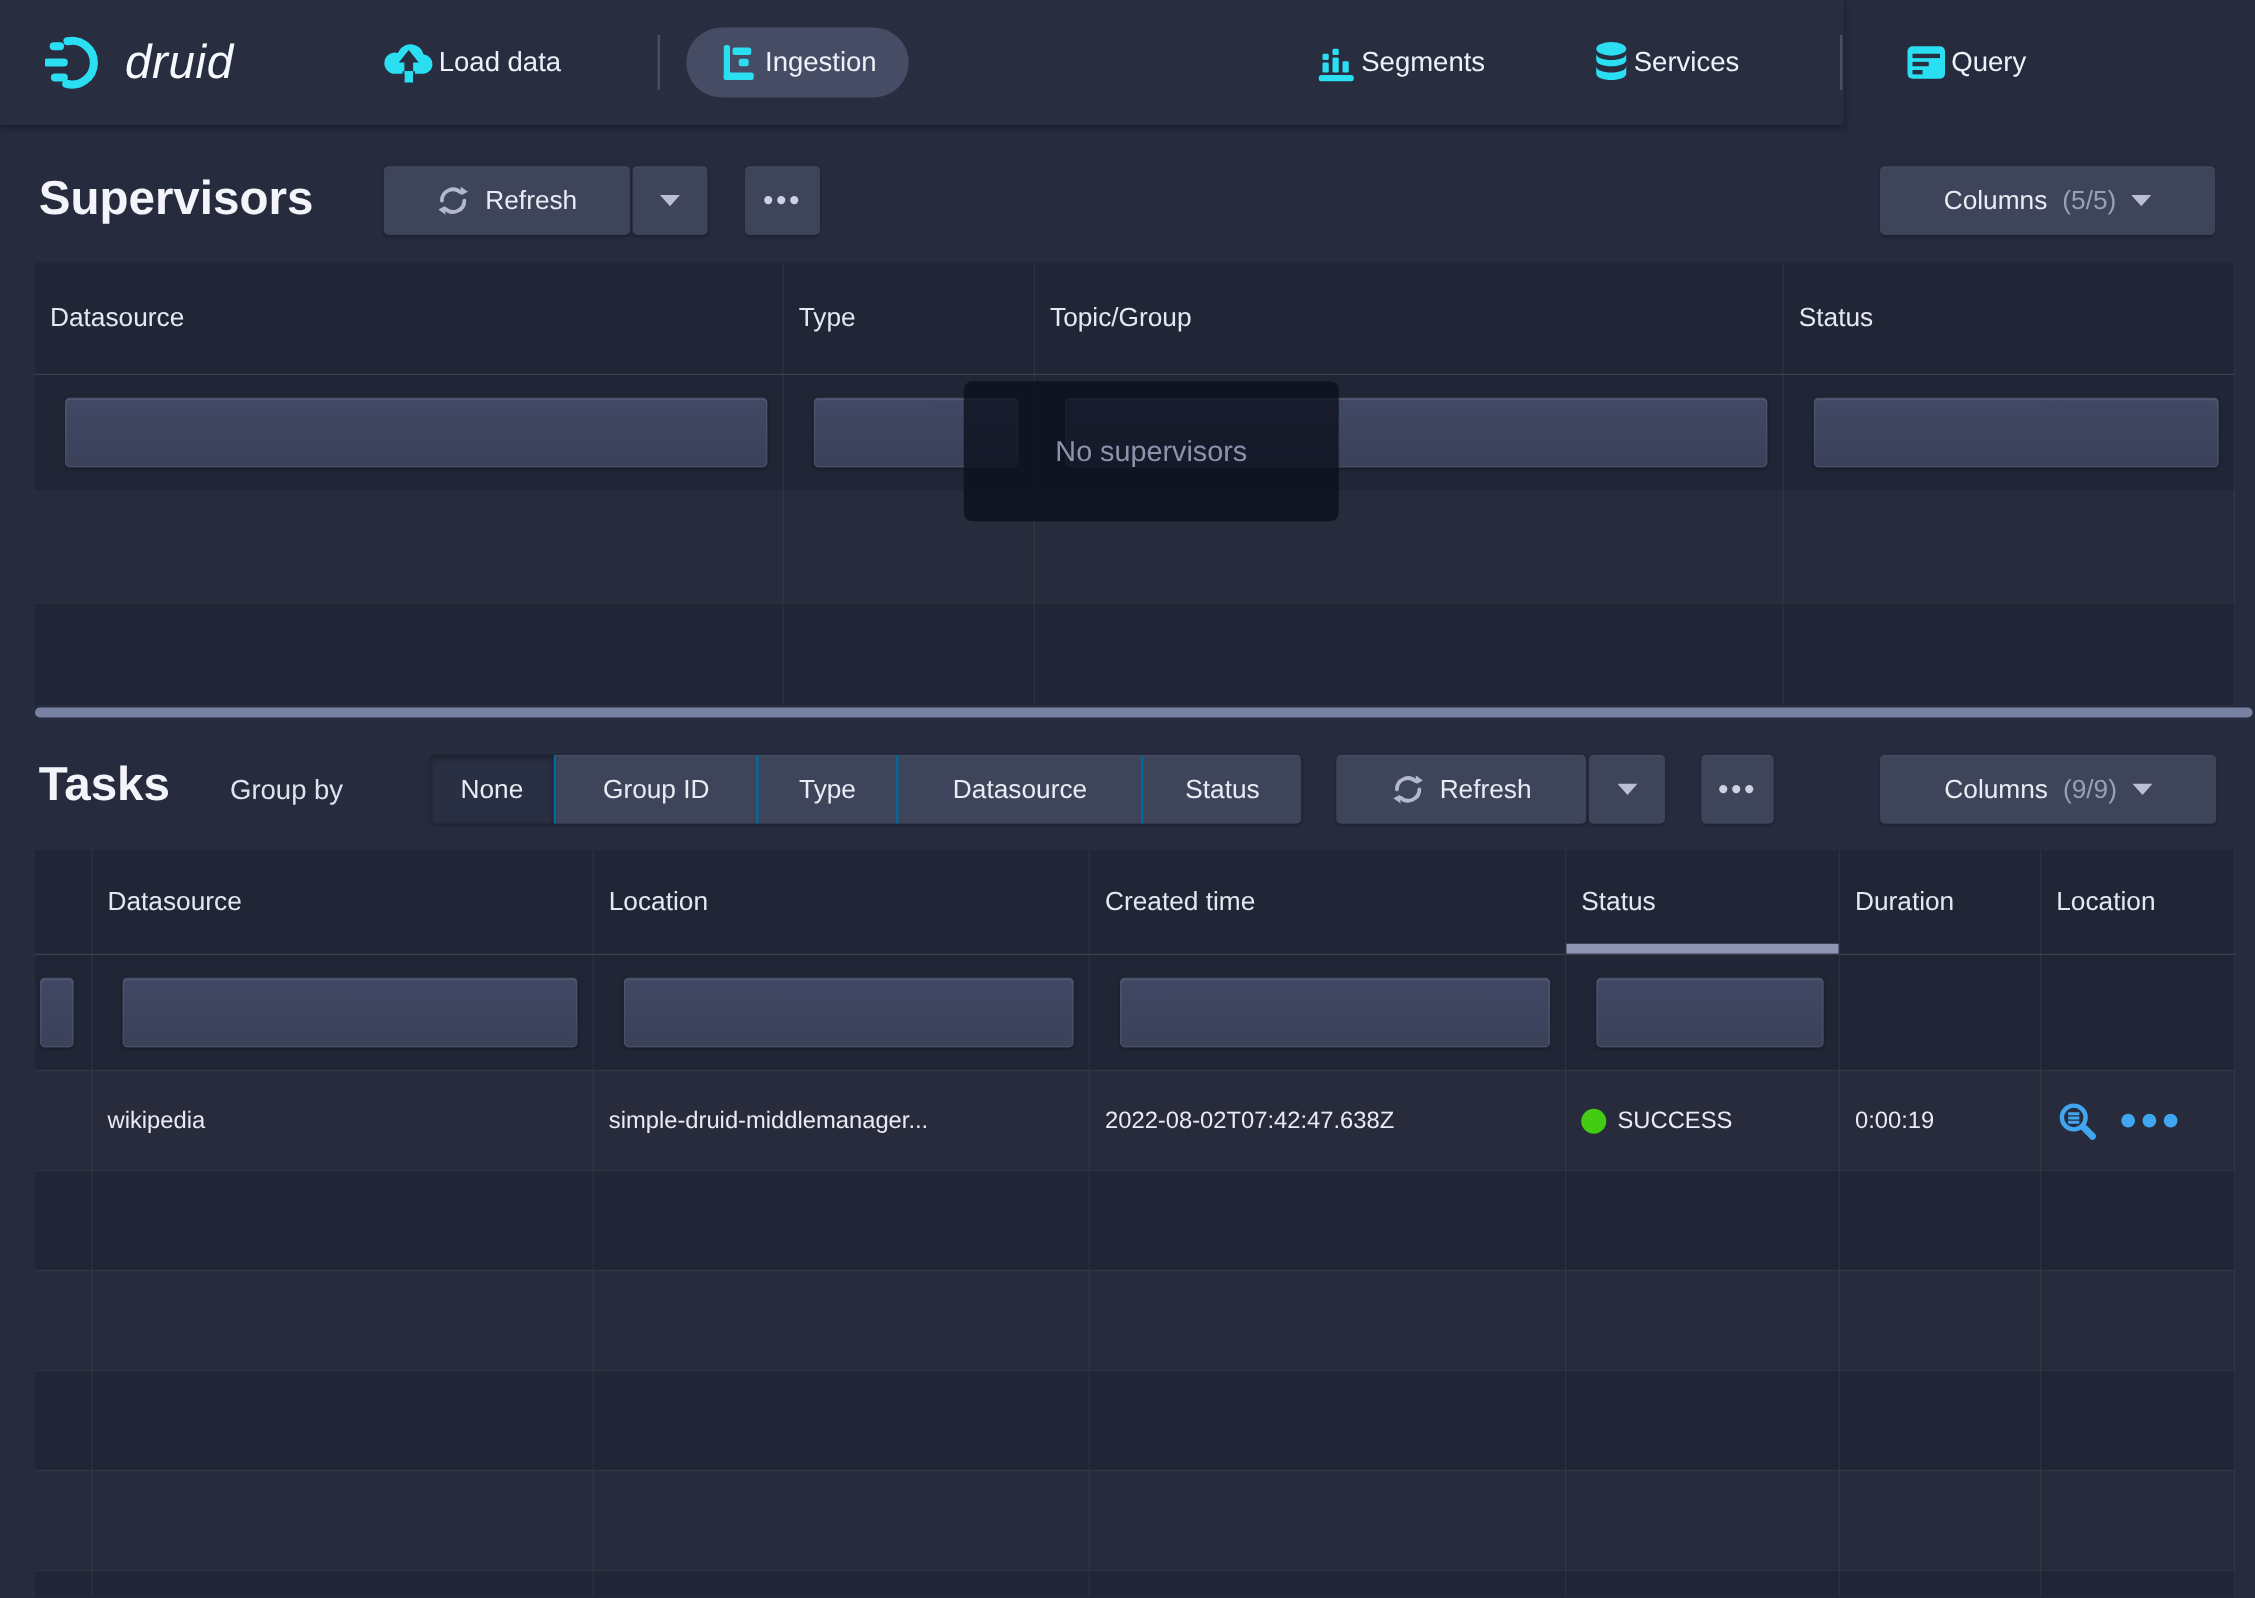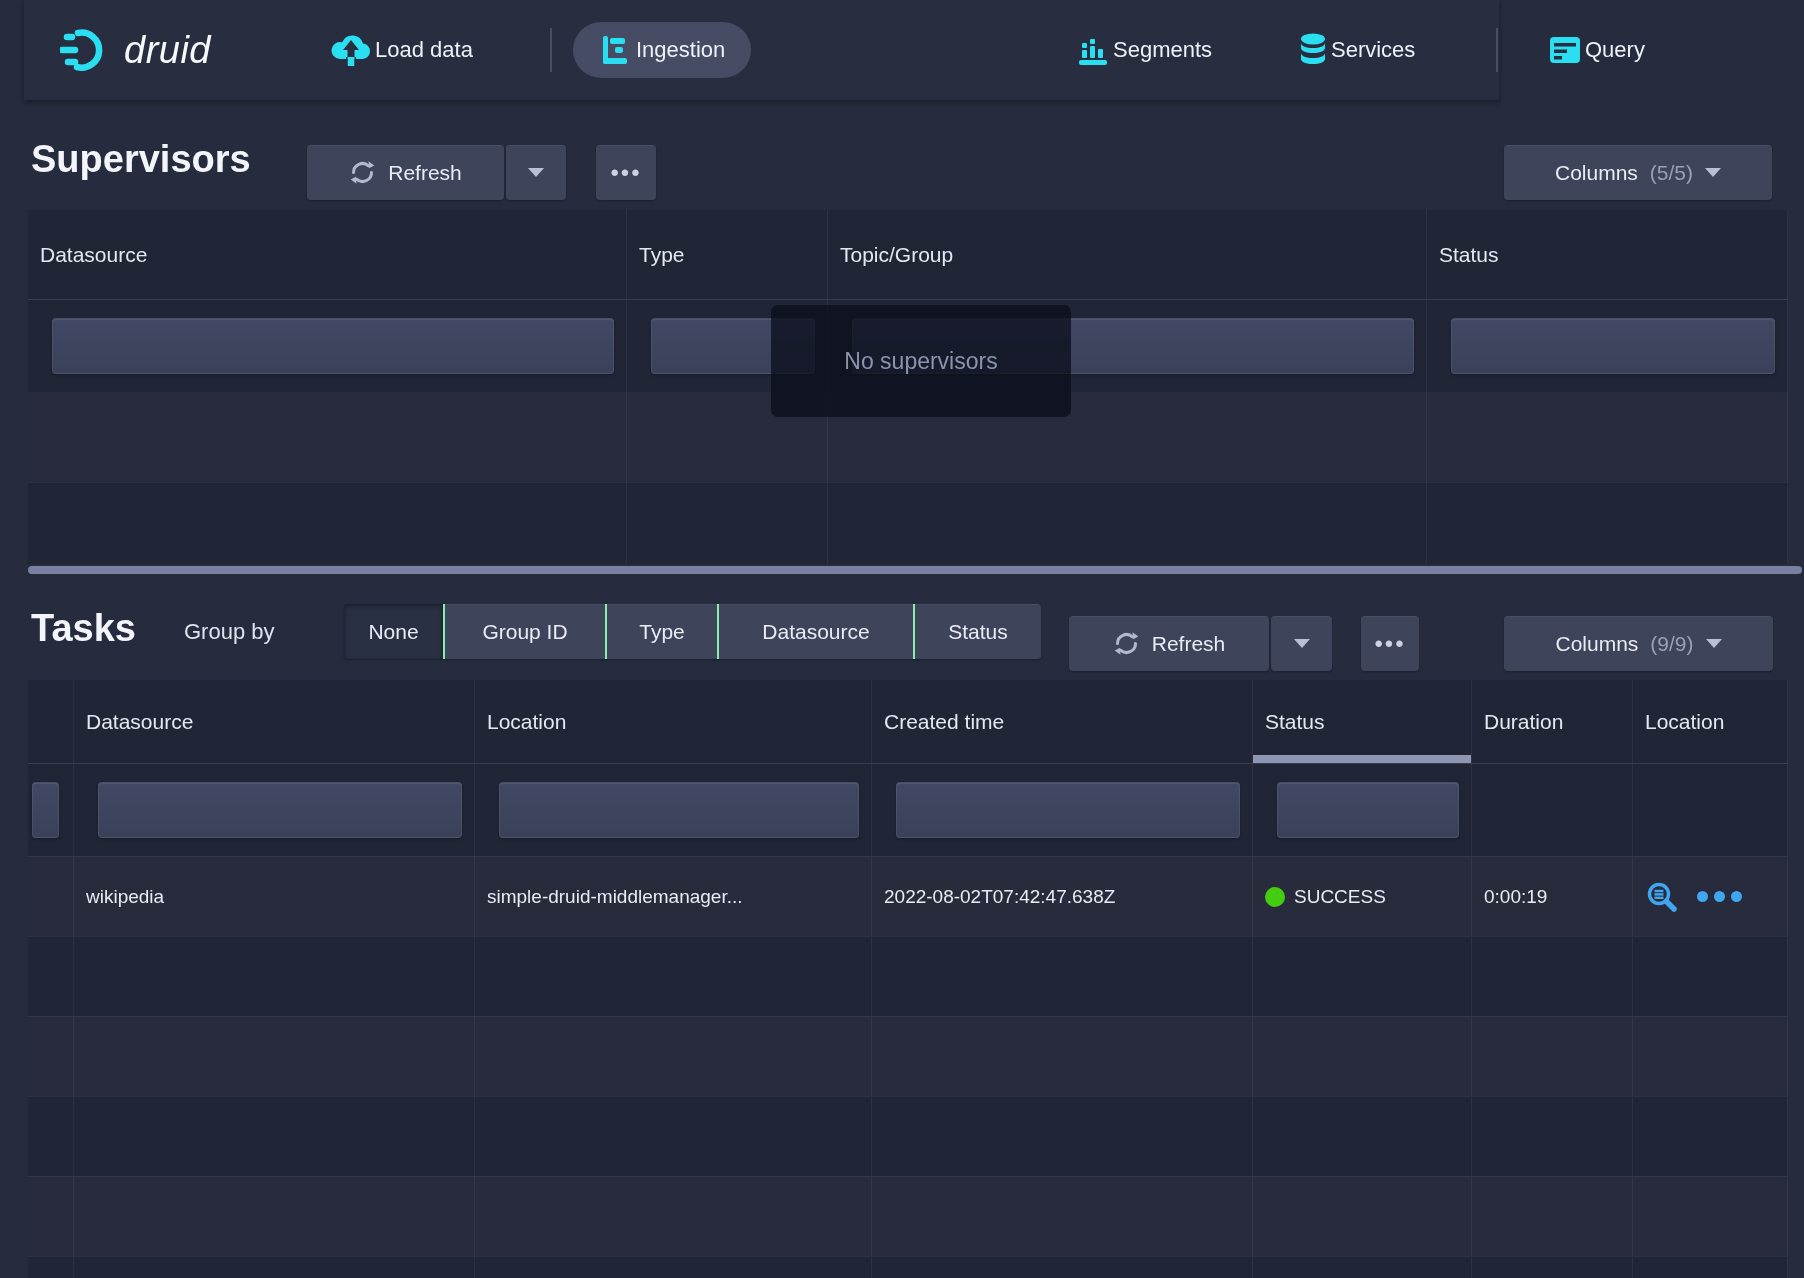--- a/index.html
+++ b/index.html
@@ -5,42 +5,41 @@
   * { margin:0; padding:0; box-sizing:border-box; }
   html,body { width:1804px; height:1278px; overflow:hidden; }
   body {
     background:#262B3D;
     font-family:"Liberation Sans","DejaVu Sans",sans-serif;
     color:#E8EBF4;
     position:relative;
   }
 
   
-  .nav { position:absolute; left:0; top:0; width:1475px; height:100px; background:#282D40; box-shadow:0 2px 5px rgba(0,0,0,0.35); z-index:5;margin-left:24px; }
+  .nav { position:absolute; left:0; top:0; width:1475px; height:100px; background:#282D40; box-shadow:0 2px 5px rgba(0,0,0,0.35); z-index:5; }
   .brand { position:absolute; left:36px; top:0; height:100px; display:flex; align-items:center; gap:14px; cursor:pointer; }
   .brand-text { font-size:38px; font-style:italic; color:#F7F9FC; letter-spacing:0.5px; }
   .nav-sep { position:absolute; top:28px; width:2px; height:44px; background:rgba(255,255,255,0.16); }
   .nav-item { position:absolute; top:0; height:100px; display:flex; align-items:center; gap:3px; font-size:22px; color:#EEF1F7; cursor:pointer; }
   .nav-item.pill { top:22px; height:56px; background:#454C63; border-radius:28px; padding:0 26px; }
 
   
   .sec-title { position:absolute; font-size:38px; font-weight:700; color:#F3F5FA; }
   .btn {
     position:absolute; height:55px; background:#3E4459; border:none; border-radius:4px;
     color:#E9ECF4; font-size:21px; font-family:inherit; display:flex; align-items:center; justify-content:center;
     gap:12px; cursor:pointer; box-shadow:inset 0 1px 0 rgba(255,255,255,0.06), 0 1px 2px rgba(0,0,0,0.25);
     padding:0 14px;
-    margin-top:12px;
   }
   .muted { color:#98A0B8; }
   .caret { width:0; height:0; border-left:8px solid transparent; border-right:8px solid transparent; border-top:9px solid #B9BFD4; }
   .more-glyph { font-size:24px; letter-spacing:2px; color:#CDD2E2; line-height:1; }
   .grouplabel { position:absolute; font-size:22px; color:#DFE3EE; }
   .btn-group { position:absolute; display:flex; height:55px; border-radius:4px; overflow:hidden; box-shadow:0 1px 2px rgba(0,0,0,0.25); }
-  .seg { height:55px; background:#3E4459; border:none; border-right:2px solid #86efac; color:#E9ECF4; font-size:21px; font-family:inherit; cursor:pointer; box-shadow:inset 0 1px 0 rgba(255,255,255,0.06); }
+  .seg { height:55px; background:#3E4459; border:none; border-right:2px solid #0369a1; color:#E9ECF4; font-size:21px; font-family:inherit; cursor:pointer; box-shadow:inset 0 1px 0 rgba(255,255,255,0.06); }
   .seg:last-child { border-right:none; }
   .seg.active { background:#2A3043; box-shadow:inset 0 2px 5px rgba(0,0,0,0.4); }
 
   
   .table { position:absolute; left:28px; width:1760px; background:#212636; }
   .trow { display:grid; }
   .sup-cols { grid-template-columns:599px 201px 599px 361px; }
   .task-cols { grid-template-columns:46px 401px 397px 381px 219px 161px 155px; }
   .cell { border-right:1px solid rgba(255,255,255,0.055); padding-left:12px; display:flex; align-items:center; overflow:hidden; position:relative; }
   .thead { height:90px; border-bottom:1px solid rgba(255,255,255,0.12); }

